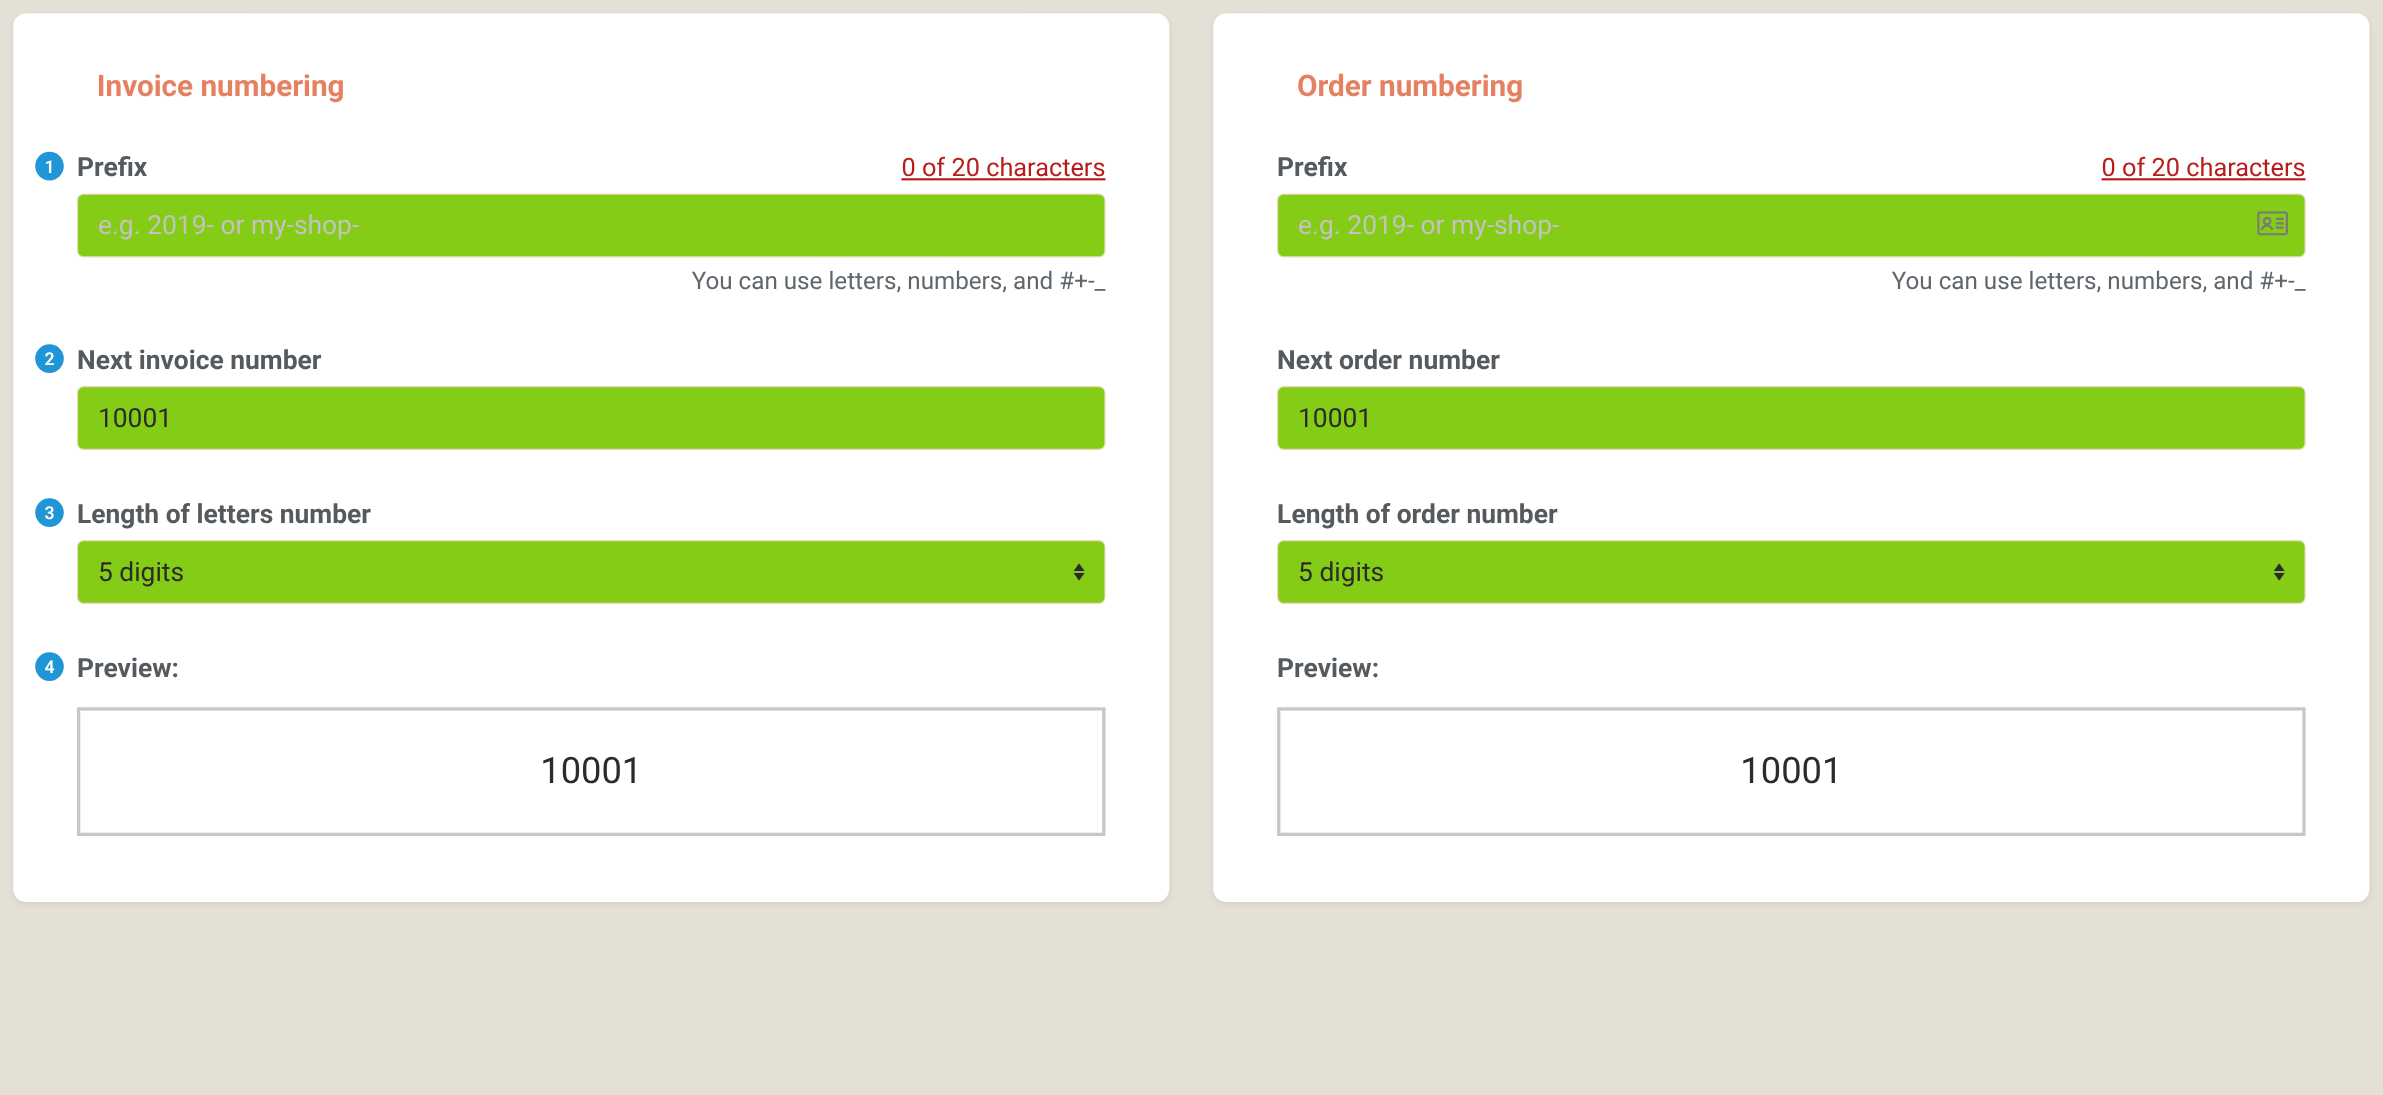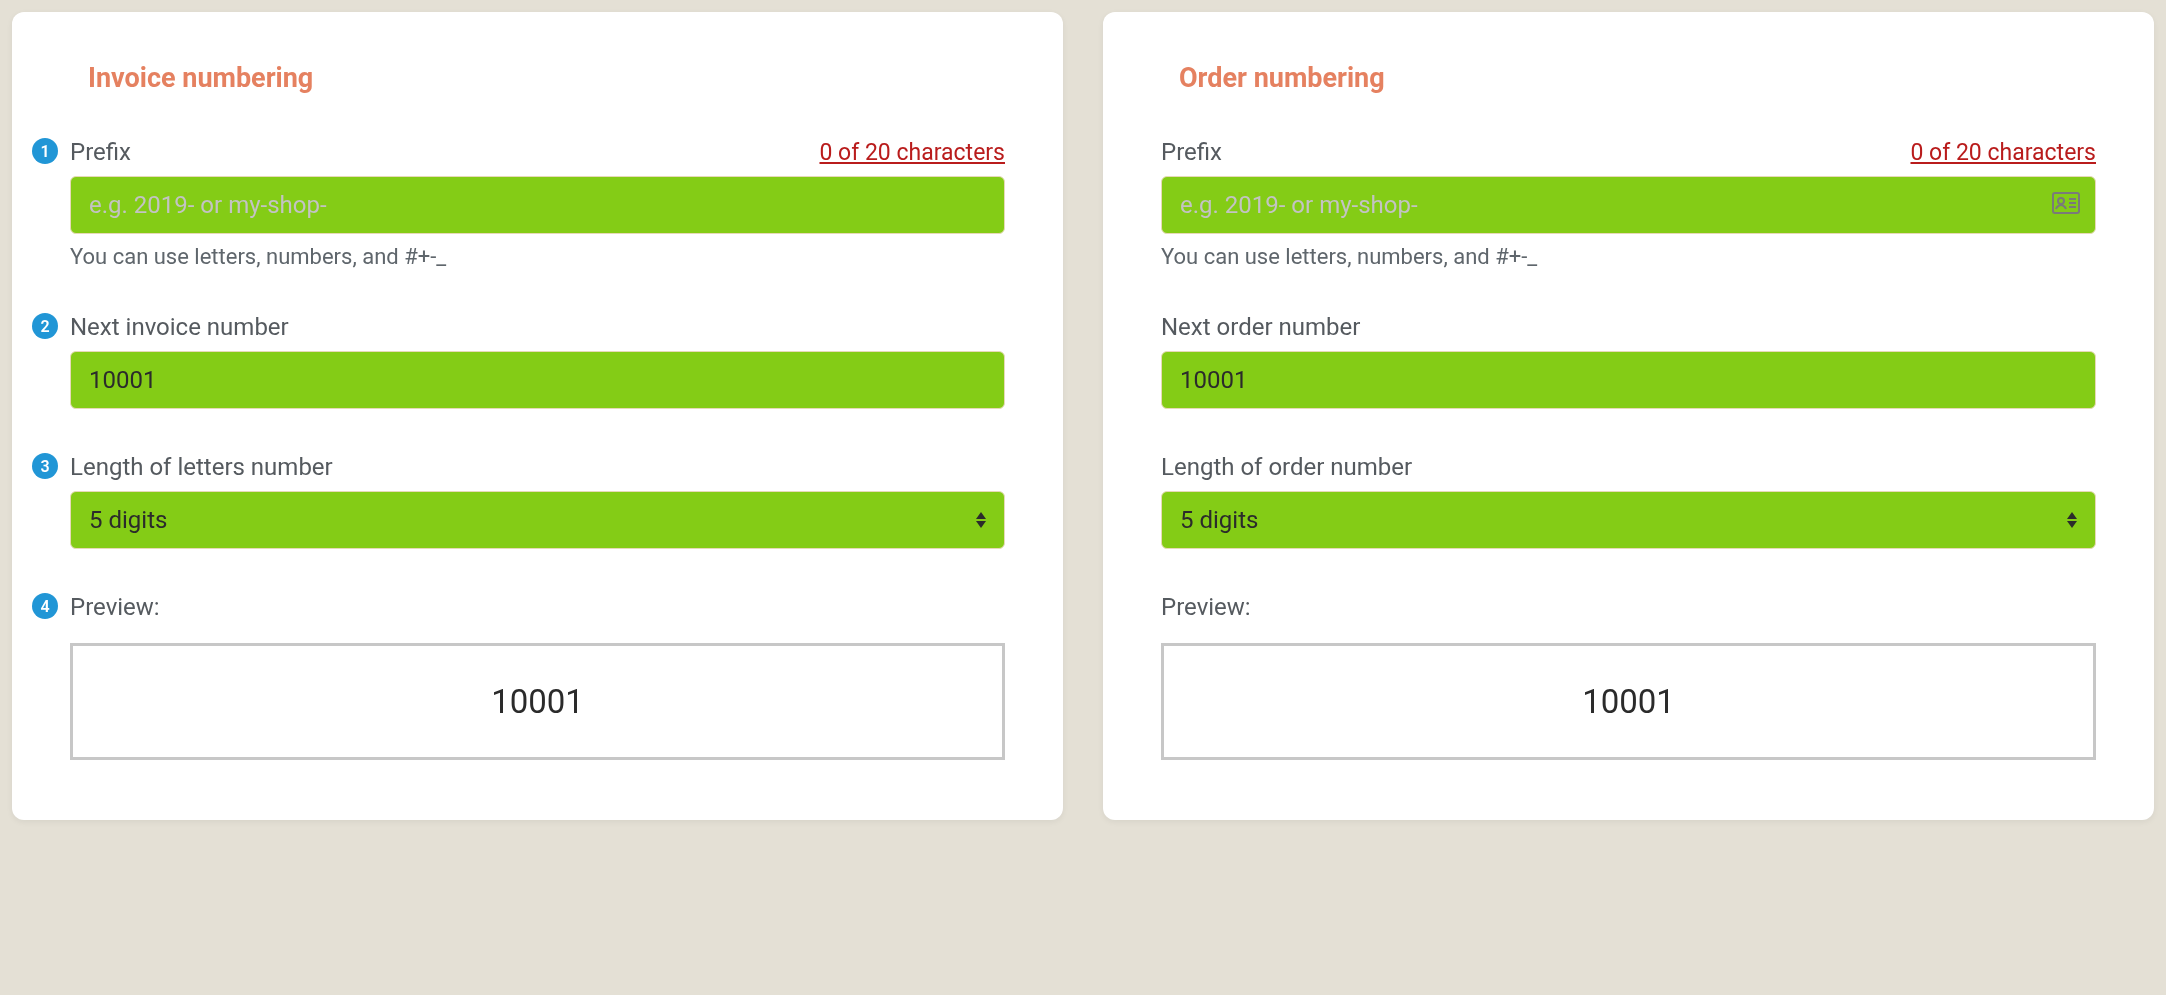--- a/index.html
+++ b/index.html
@@ -55,21 +55,21 @@
   }
   .label-row {
     display: flex;
     justify-content: space-between;
     align-items: baseline;
     margin-bottom: 10px;
   }
   .label {
     color: #555a5f;
     font-size: 24px;
-    font-weight: 400;
+    font-weight: 700;
   }
   .char-count {
     color: #b91c1c;
     font-size: 23px;
     text-decoration: underline;
   }
   .text-input,
   .select {
     width: 100%;
     height: 58px;
@@ -93,20 +93,21 @@
     right: 16px;
     top: 50%;
     transform: translateY(-50%);
     color: #7a7a7a;
     pointer-events: none;
   }
   .hint {
     color: #5f666c;
     font-size: 22px;
     margin-top: 10px;
+    text-align: right;
   }
   .select-wrap {
     position: relative;
   }
   .select {
     appearance: none;
     -webkit-appearance: none;
     -moz-appearance: none;
     padding-right: 48px;
   }

